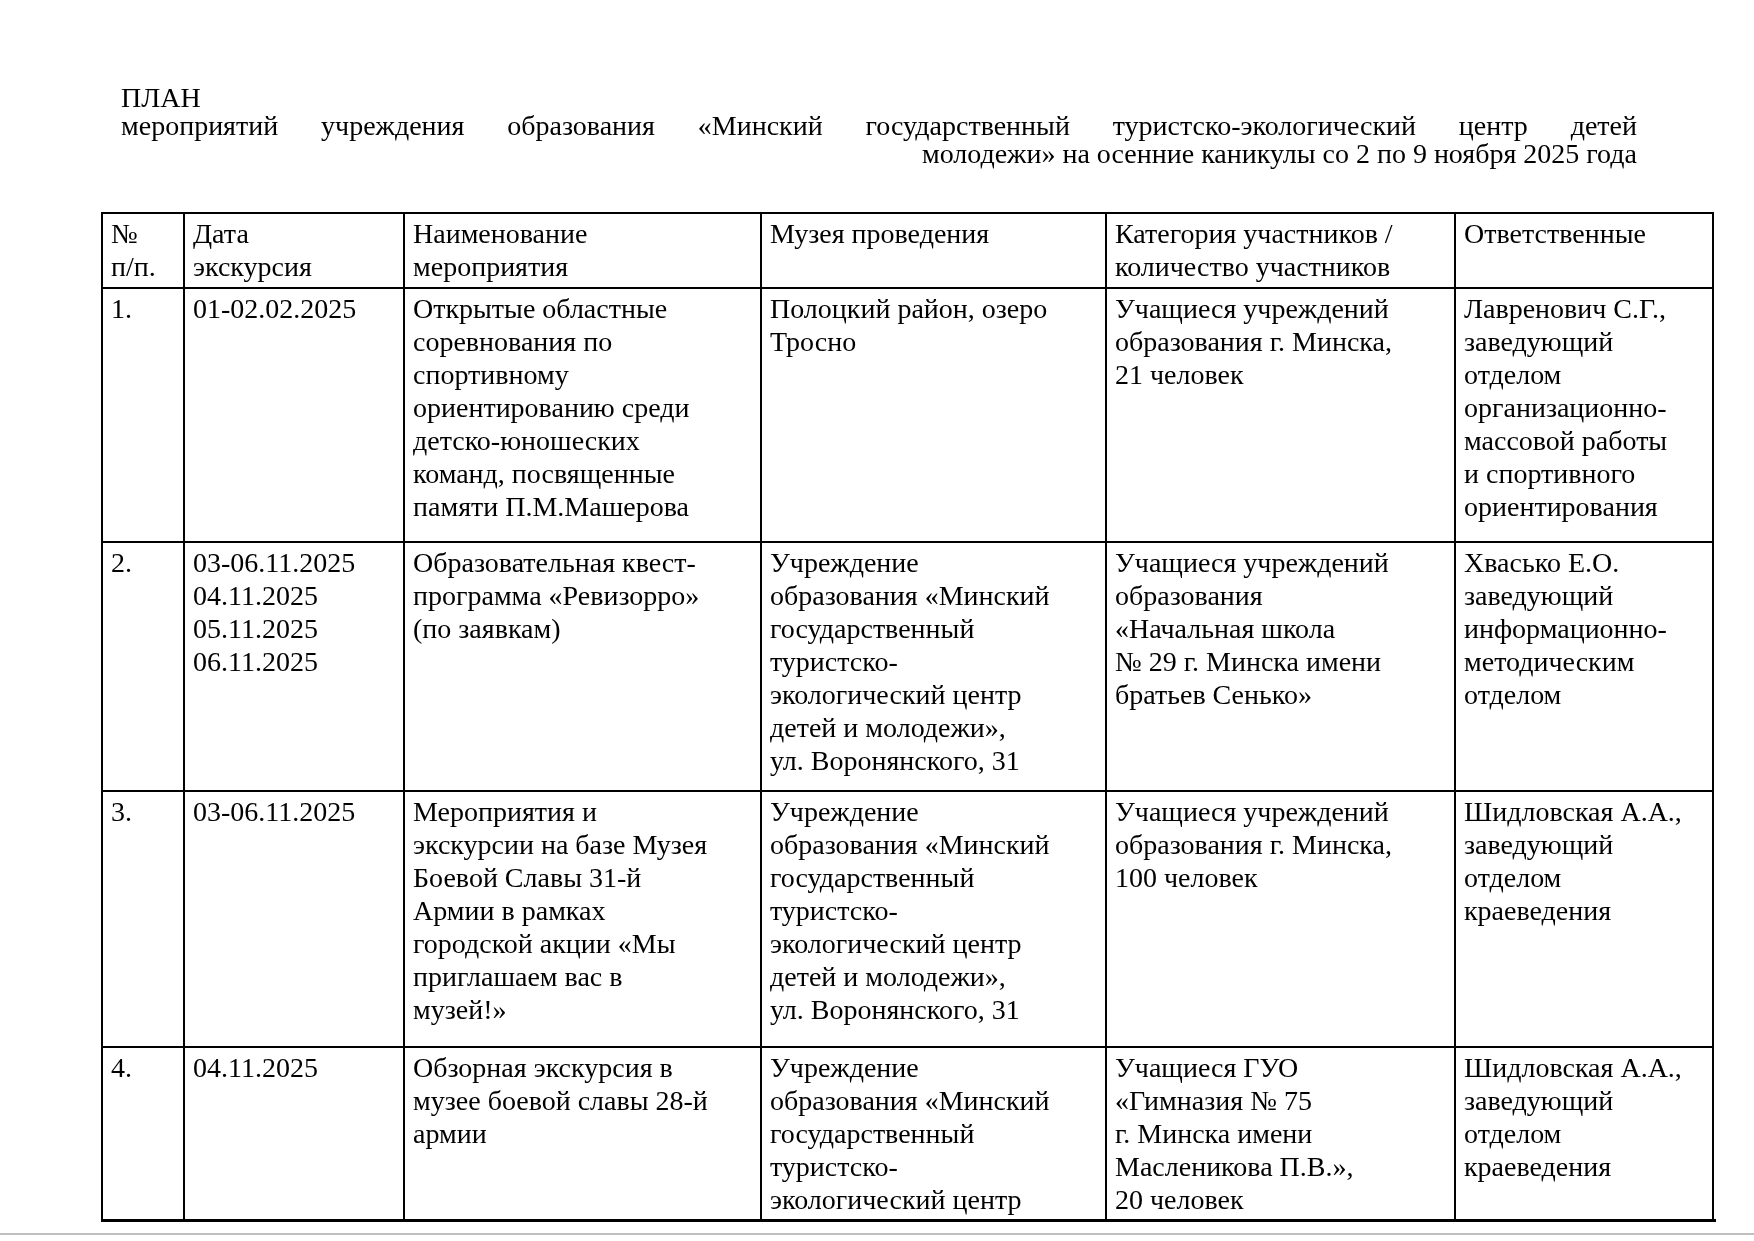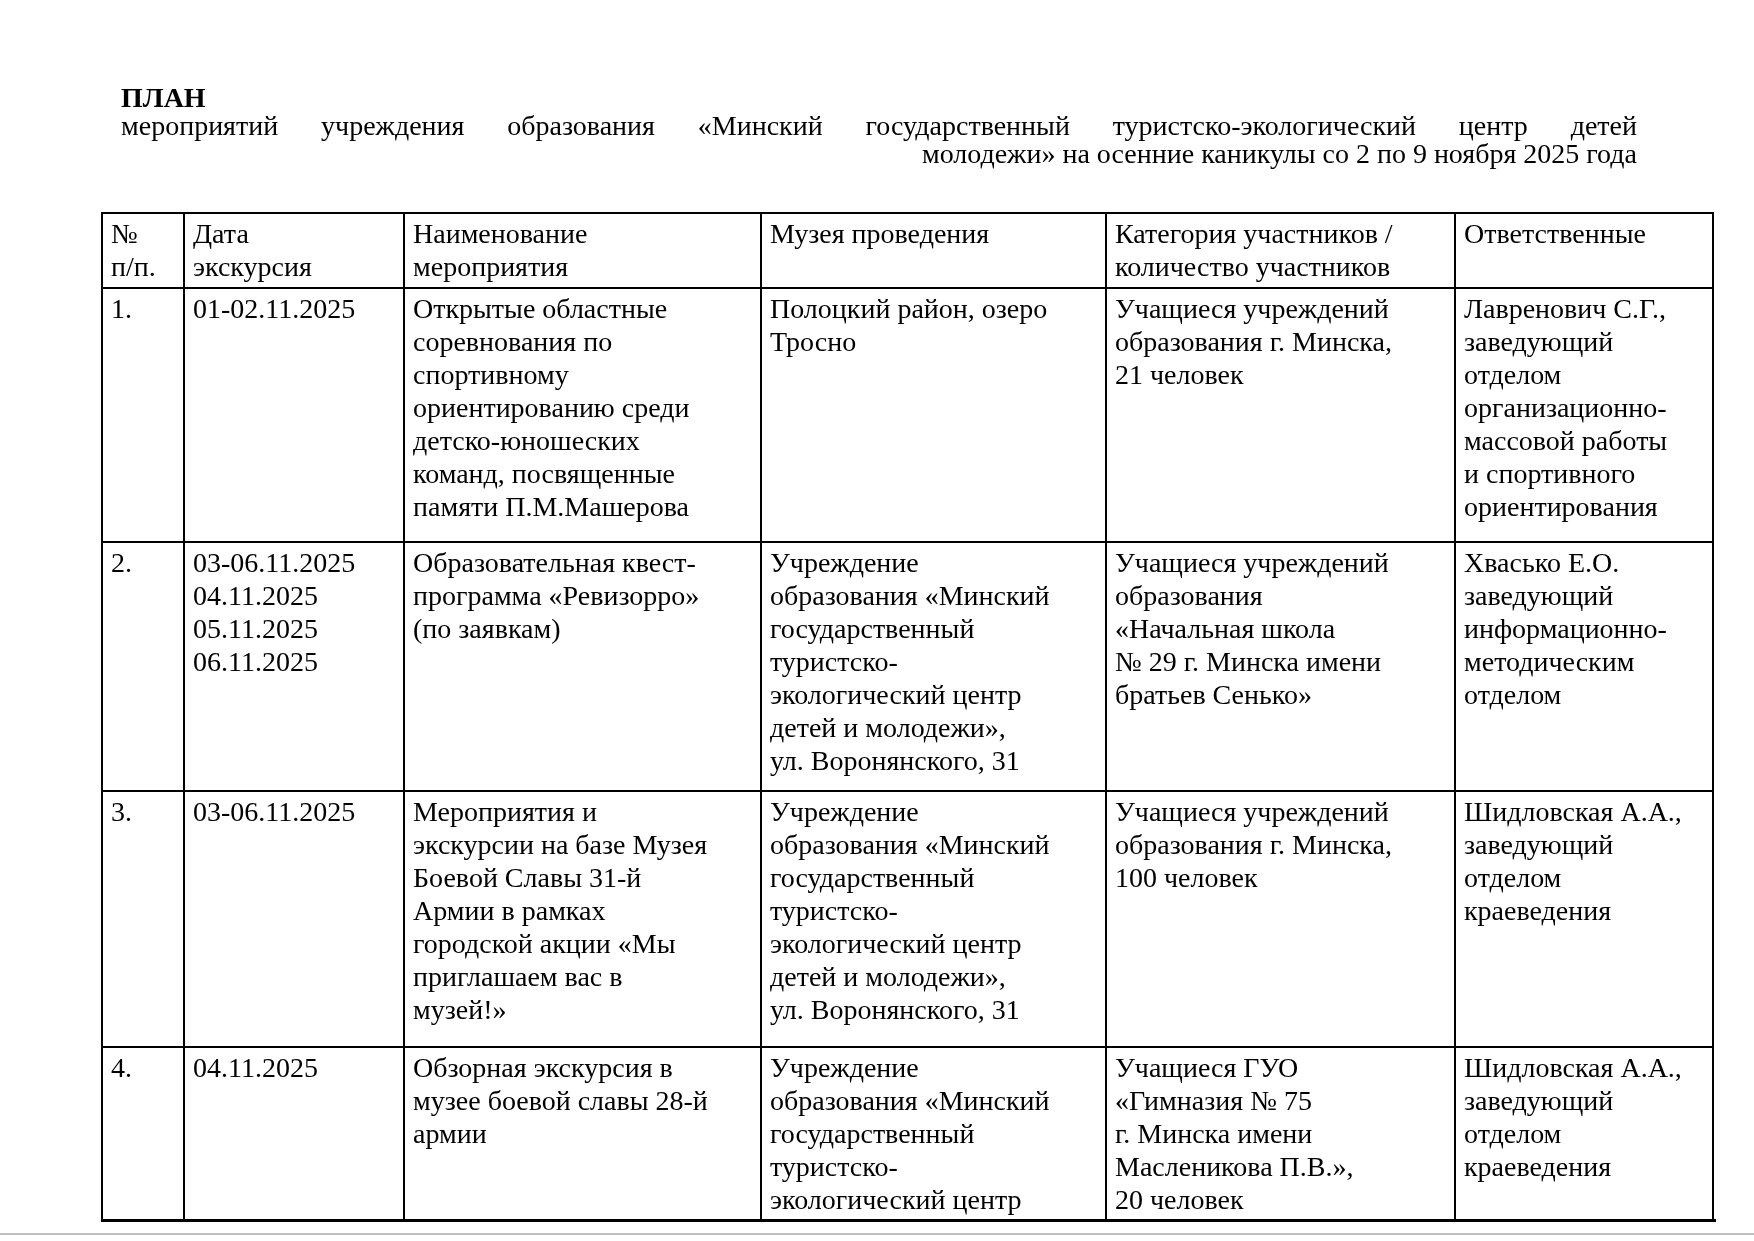--- a/index.html
+++ b/index.html
@@ -7,21 +7,21 @@
     width:1754px;height:1241px;
     background:#ffffff;color:#000;
     font-family:"Liberation Serif","DejaVu Serif",serif;
     font-size:28px;
     position:relative;overflow:hidden;
   }
   .title-wrap{
     position:absolute;top:84px;left:121px;width:1516px;
     line-height:28px;
   }
-  .doc-title{white-space:pre-line;font-weight:bold;}
+  .doc-title{white-space:pre-line;}
   .subtitle-j{text-align:justify;text-align-last:justify;}
   .subtitle-rest{text-align:right;}
   .table-clip{
     position:absolute;top:212px;left:101px;width:1615px;height:1010px;
     overflow:hidden;border-bottom:3px solid #000;box-sizing:border-box;
   }
   table.plan{
     border-collapse:collapse;table-layout:fixed;width:1611px;
   }
   table.plan th,table.plan td{
@@ -66,21 +66,21 @@
 экскурсия</th>
         <th>Наименование
 мероприятия</th>
         <th>Музея проведения</th>
         <th>Категория участников /
 количество участников</th>
         <th>Ответственные</th>
       </tr>
       <tr class="h-r1">
         <td>1.</td>
-        <td>01-02.11.2025</td>
+        <td>01-02.02.2025</td>
         <td>Открытые областные
 соревнования по
 спортивному
 ориентированию среди
 детско-юношеских
 команд, посвященные
 памяти П.М.Машерова</td>
         <td>Полоцкий район, озеро
 Тросно</td>
         <td>Учащиеся учреждений

